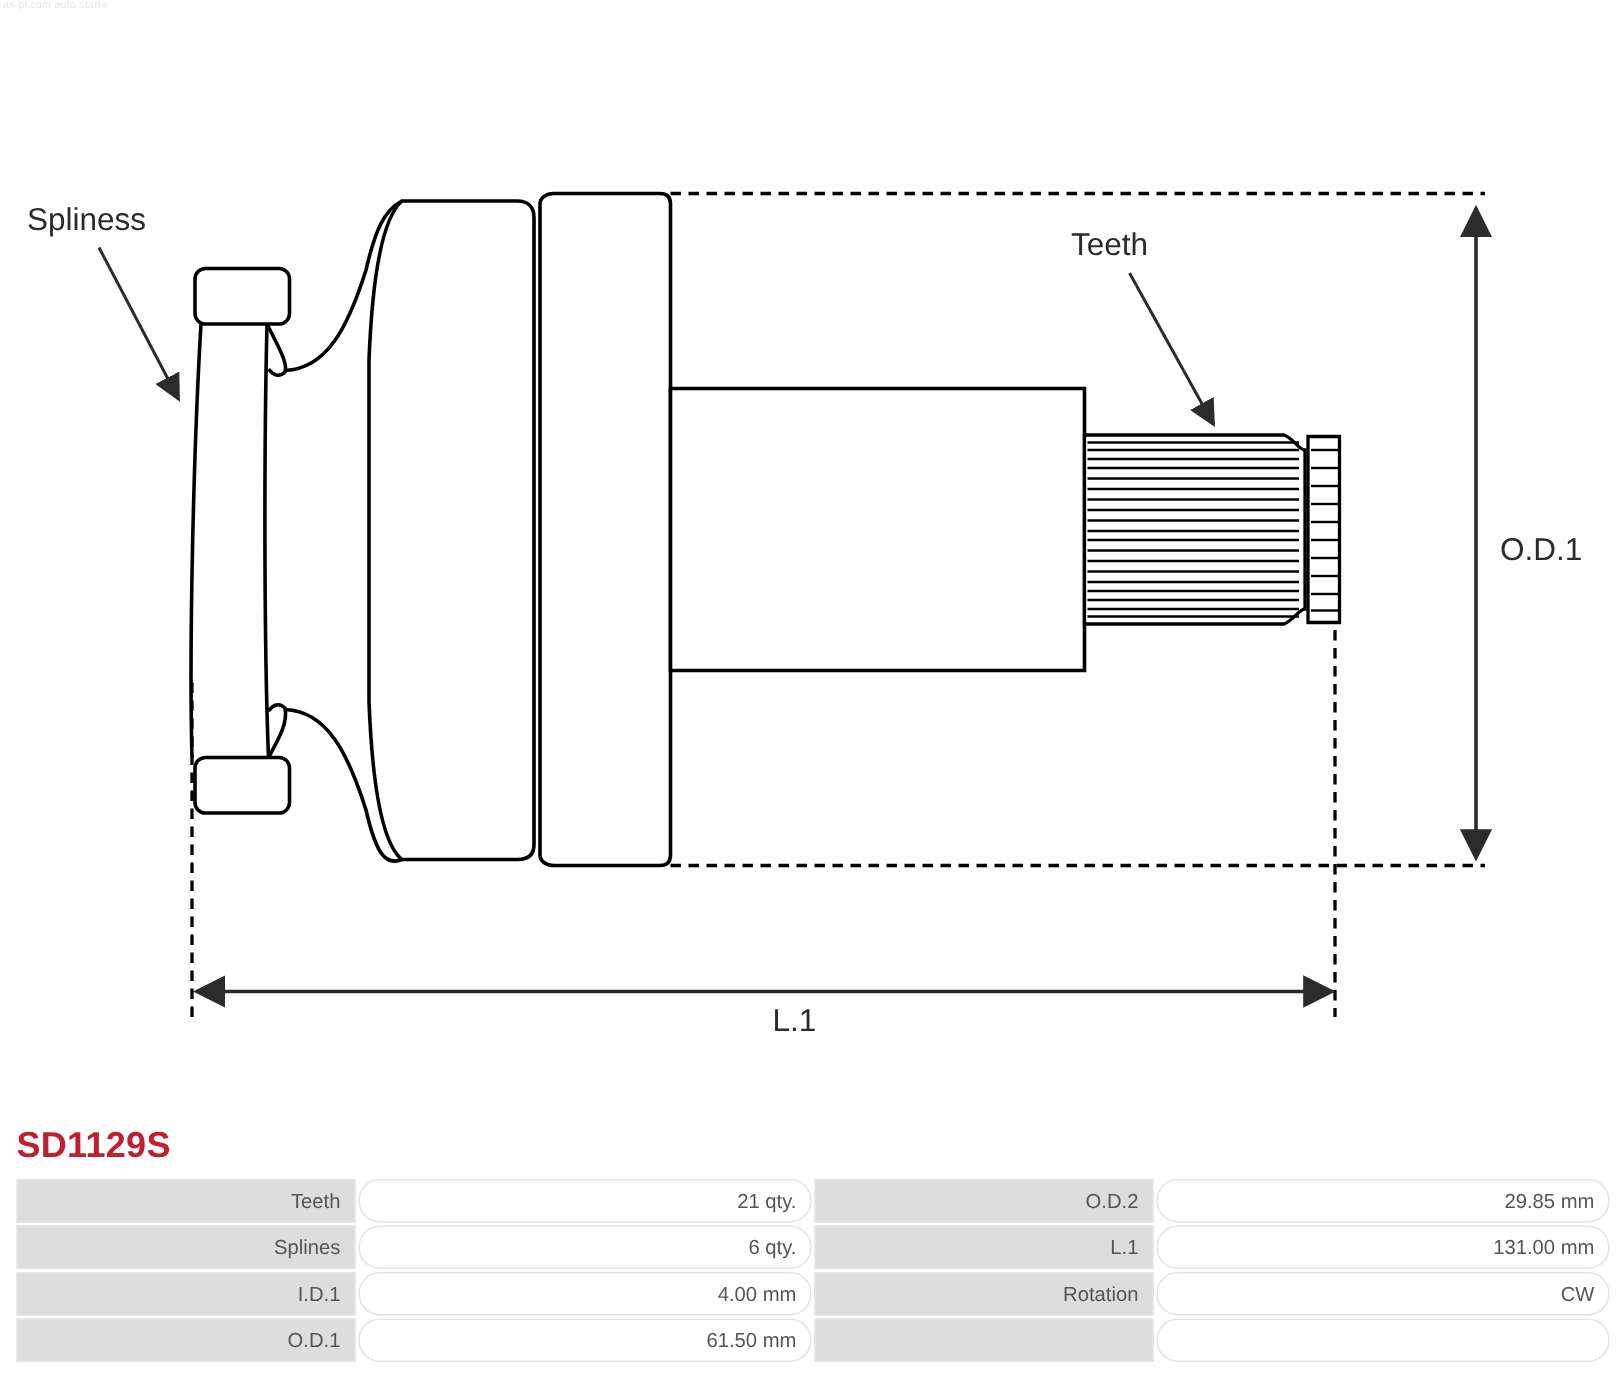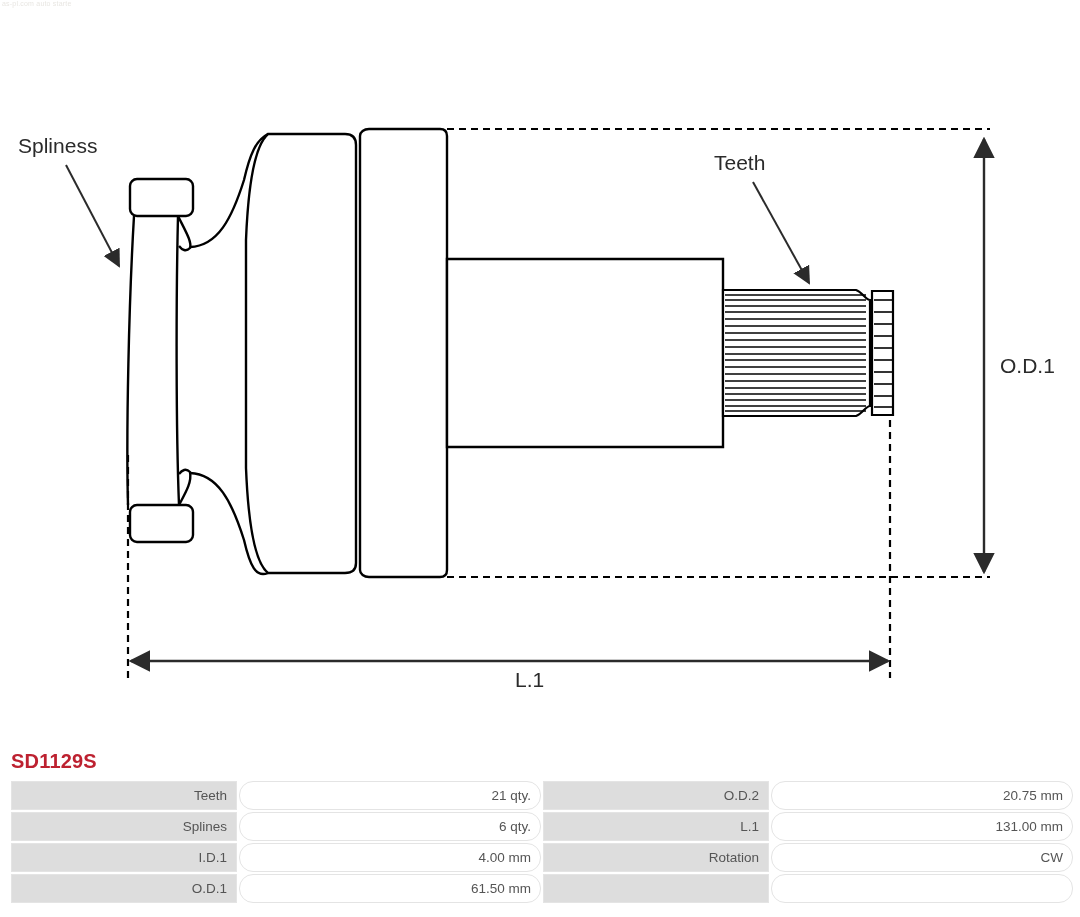--- a/index.html
+++ b/index.html
@@ -70,21 +70,21 @@
   
   #spec-section {
     position: absolute;
     left: 0;
     top: 740px;
     width: 1080px;
   }
   #part-title {
     margin: 0;
     padding: 10px 4px 6px 11px;
-    font-size: 20px;
+    font-size: 24px;
     font-weight: bold;
     color: #bd2130;
     letter-spacing: 0.2px;
   }
   table.spec-table {
     border-collapse: separate;
     border-spacing: 2px;
     width: 1060px;
     margin: 0 0 0 9px;
     table-layout: fixed;
@@ -248,21 +248,21 @@
 
 <div id="spec-section">
   <div id="part-title">SD1129S</div>
 
   <table class="spec-table">
     <tbody>
       <tr>
         <td class="key-cell">Teeth</td>
         <td class="val-cell">21 qty.</td>
         <td class="key-cell">O.D.2</td>
-        <td class="val-cell">20.75 mm</td>
+        <td class="val-cell">29.85 mm</td>
       </tr>
       <tr>
         <td class="key-cell">Splines</td>
         <td class="val-cell">6 qty.</td>
         <td class="key-cell">L.1</td>
         <td class="val-cell">131.00 mm</td>
       </tr>
       <tr>
         <td class="key-cell">I.D.1</td>
         <td class="val-cell">4.00 mm</td>

